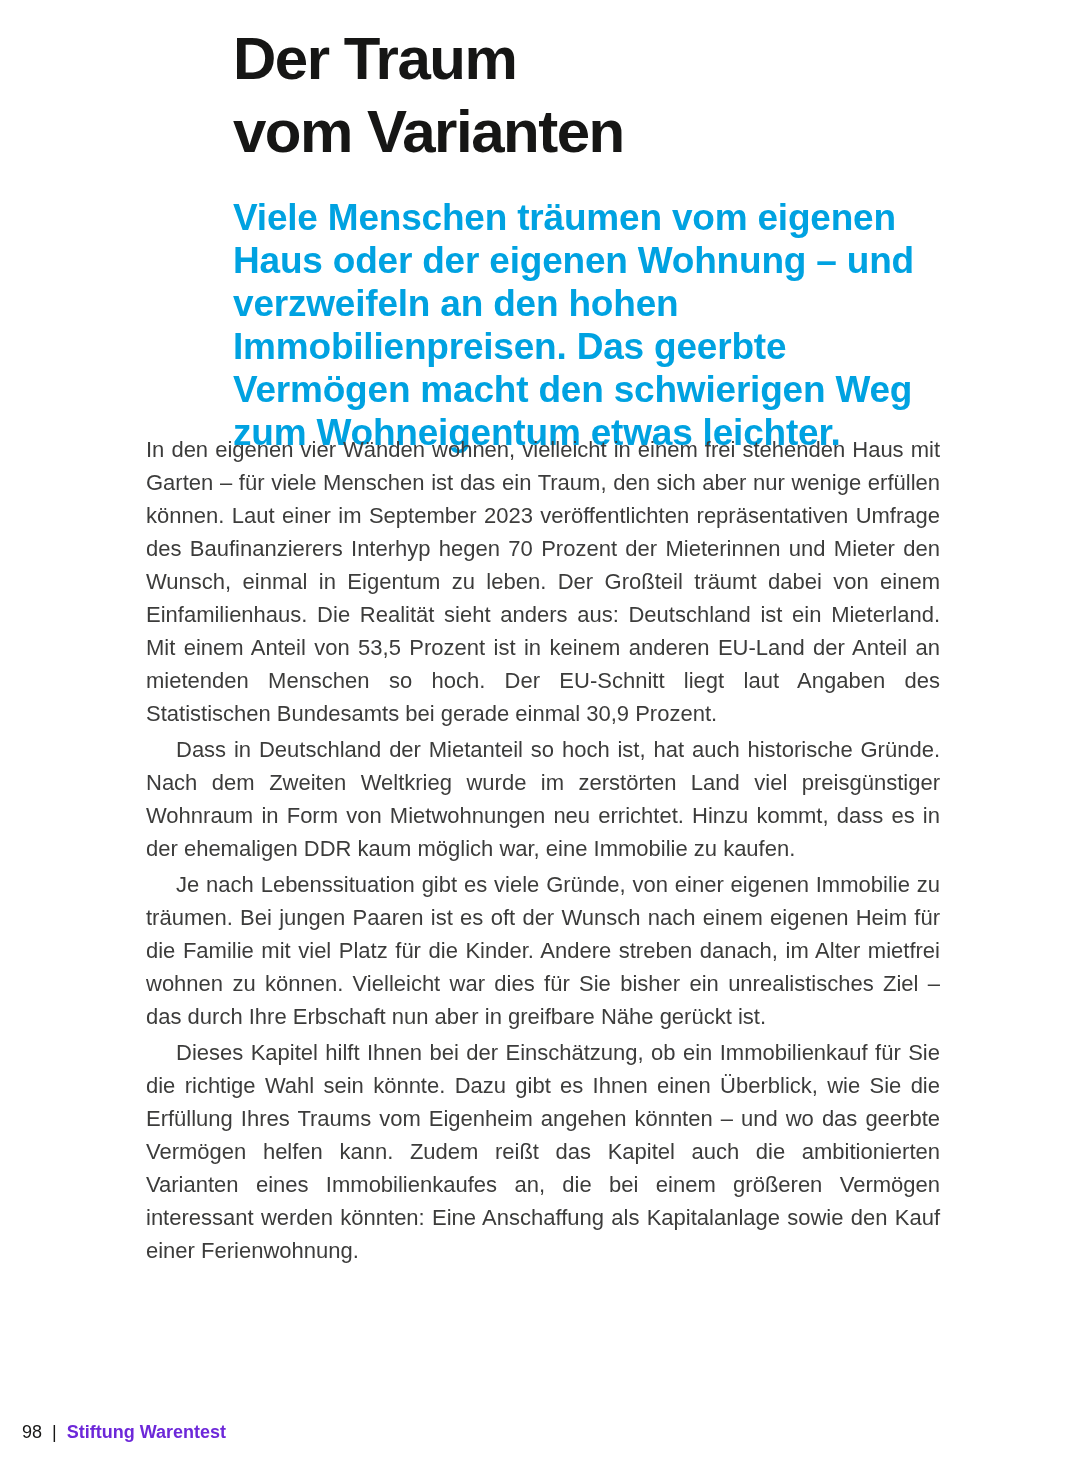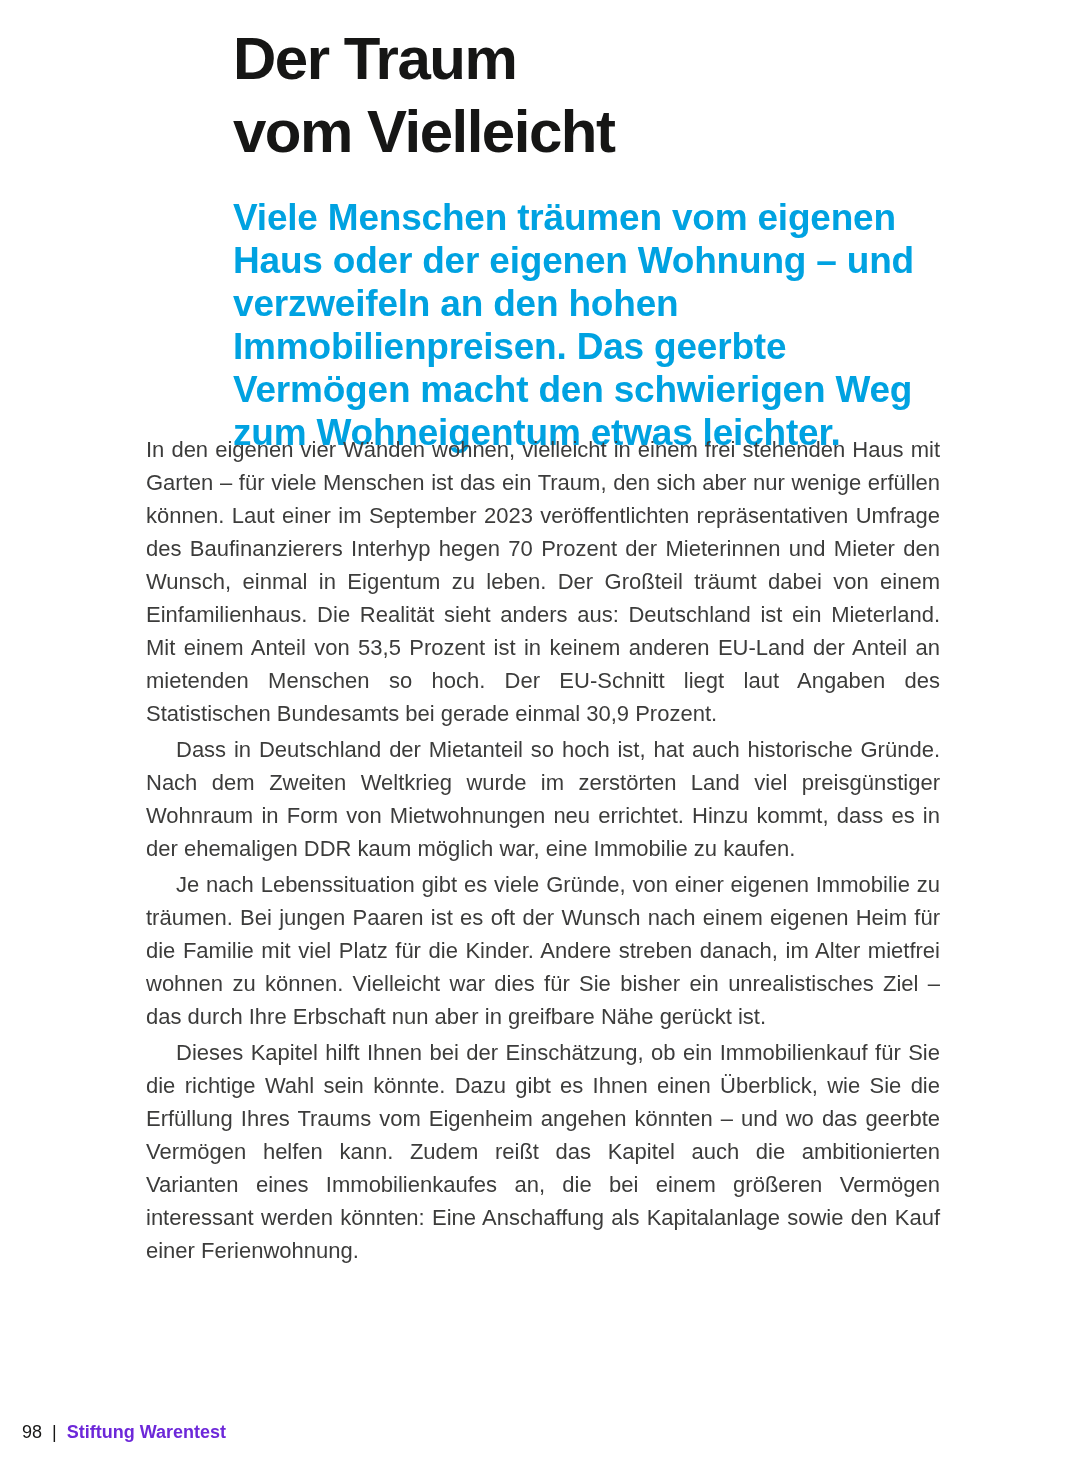--- a/index.html
+++ b/index.html
@@ -71,21 +71,21 @@
     font-weight: 700;
   }
 </style>
 </head>
 <body>
 
 <div class="page">
 
   <h1 class="title">
     <span class="title-line">Der Traum</span>
-    <span class="title-line">vom Vielleicht</span>
+    <span class="title-line">vom Varianten</span>
   </h1>
 
   <p class="lead">Viele Menschen träumen vom eigenen Haus oder der eigenen Wohnung – und verzweifeln an den hohen Immobilienpreisen. Das geerbte Vermögen macht den schwierigen Weg zum Wohneigentum etwas leichter.</p>
 
   <div class="body-text">
     <p class="para">In den eigenen vier Wänden wohnen, vielleicht in einem frei stehenden Haus mit Garten – für viele Menschen ist das ein Traum, den sich aber nur wenige erfüllen können. Laut einer im September 2023 veröffentlichten repräsentativen Umfrage des Baufinanzierers Interhyp hegen 70 Prozent der Mieterinnen und Mieter den Wunsch, einmal in Eigentum zu leben. Der Großteil träumt dabei von einem Einfamilienhaus. Die Realität sieht anders aus: Deutschland ist ein Mieterland. Mit einem Anteil von 53,5 Prozent ist in keinem anderen EU-Land der Anteil an mietenden Menschen so hoch. Der EU-Schnitt liegt laut Angaben des Statistischen Bundesamts bei gerade einmal 30,9 Prozent.</p>
     <p class="para indent">Dass in Deutschland der Mietanteil so hoch ist, hat auch historische Gründe. Nach dem Zweiten Weltkrieg wurde im zerstörten Land viel preisgünstiger Wohnraum in Form von Mietwohnungen neu errichtet. Hinzu kommt, dass es in der ehemaligen DDR kaum möglich war, eine Immobilie zu kaufen.</p>
     <p class="para indent">Je nach Lebenssituation gibt es viele Gründe, von einer eigenen Immobilie zu träumen. Bei jungen Paaren ist es oft der Wunsch nach einem eigenen Heim für die Familie mit viel Platz für die Kinder. Andere streben danach, im Alter mietfrei wohnen zu können. Vielleicht war dies für Sie bisher ein unrealistisches Ziel – das durch Ihre Erbschaft nun aber in greifbare Nähe gerückt ist.</p>
     <p class="para indent">Dieses Kapitel hilft Ihnen bei der Einschätzung, ob ein Immobilienkauf für Sie die richtige Wahl sein könnte. Dazu gibt es Ihnen einen Überblick, wie Sie die Erfüllung Ihres Traums vom Eigenheim angehen könnten – und wo das geerbte Vermögen helfen kann. Zudem reißt das Kapitel auch die ambitionierten Varianten eines Immobilienkaufes an, die bei einem größeren Vermögen interessant werden könnten: Eine Anschaffung als Kapitalanlage sowie den Kauf einer Ferienwohnung.</p>
   </div>

